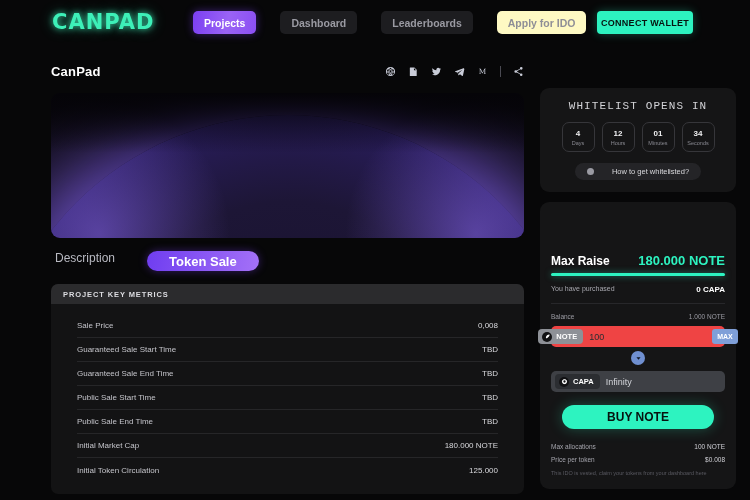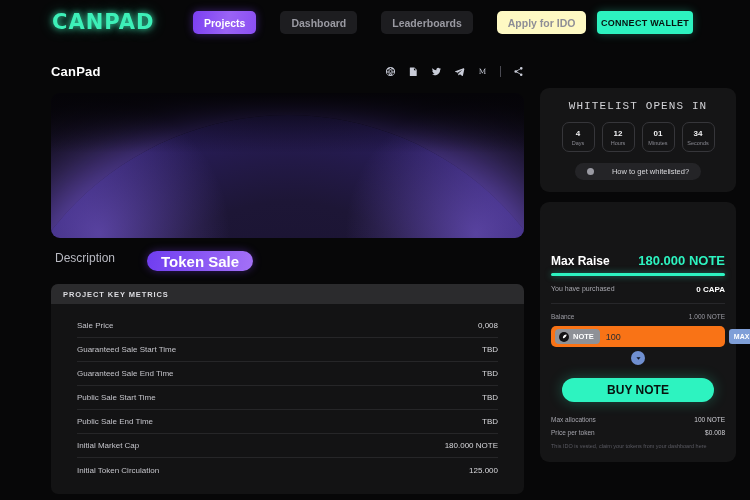--- a/index.html
+++ b/index.html
@@ -77,22 +77,22 @@
   }
   .banner .topfade {
     position:absolute; left:0; top:0; width:100%; height:60px;
     background:linear-gradient(180deg,#050408 0%, rgba(5,4,8,0) 100%);
   }
 
   .tabs { margin-top:13px; display:flex; gap:28px; height:22px; }
   .tab { font-size:12px; color:#b9bac2; cursor:pointer; padding:0 4px; }
   .tab.active {
     background:linear-gradient(100deg,#6f3df0 0%,#a471f7 100%);
-    color:#fff; font-weight:bold; font-size:15px;
-    height:20px; padding:0 14px; border-radius:10px;
+    color:#fff; font-weight:bold; font-size:13px;
+    height:20px; padding:0 22px; border-radius:10px;
     display:flex; align-items:center;
     box-shadow:0 0 9px rgba(120,60,240,.4);
   }
 
   .metrics { margin-top:11px; width:473px; border-radius:7px; overflow:hidden; background:#131314; }
   .metrics-head {
     height:20px; background:#2b2b2d; display:flex; align-items:center;
     padding-left:12px; font-size:7.5px; font-weight:bold;
     letter-spacing:.9px; color:#dcdce0;
   }
@@ -131,21 +131,21 @@
   .sale-val { font-size:13px; font-weight:bold; color:#2df3c0; }
   .bar { margin-top:5px; height:3px; border-radius:2px; background:#2df3c0; box-shadow:0 0 6px rgba(45,243,192,.5); }
   .purch { margin-top:9px; display:flex; justify-content:space-between; font-size:7px; color:#a7a7ae; padding-bottom:9px; border-bottom:1px solid #27272a; }
   .purch b { color:#ffffff; font-size:8px; }
   .bal { margin-top:9px; display:flex; justify-content:space-between; font-size:6.5px; color:#9c9ca4; }
 
   .tokrow {
     margin-top:6px; height:21px; border-radius:5px; display:flex; align-items:center;
     padding:0 4px 0 4px; gap:6px;
   }
-  .tokrow.light { background:#f97316; }
+  .tokrow.light { background:#ef4444;justify-content:center; }
   .tokrow.dark  { background:#3e4045; }
   .tokchip {
     height:15px; padding:0 6px 0 4px; border-radius:4px; display:flex; align-items:center; gap:4px;
     font-size:7.5px; font-weight:bold;
   }
   .tokrow.light .tokchip { background:#8e9197; color:#ffffff; }
   .tokrow.dark  .tokchip { background:#2b2d31; color:#ffffff; }
   .tokdot { width:10px; height:10px; border-radius:50%; background:#121214; display:flex; align-items:center; justify-content:center; }
   .tokdot svg { width:7px; height:7px; fill:#ffffff; display:block; }
   .tokin { flex:1; font-size:9px; border:none; background:transparent; outline:none; }
@@ -332,20 +332,31 @@
     </div>
 
     <div class="swapwrap">
       <span class="swapbtn">
           <svg viewBox="0 0 24 24">
             <path d="M12 16L5 8h14z"></path>
           </svg>
         </span>
     </div>
 
+    <div class="tokrow dark">
+      <span class="tokchip">
+        <span class="tokdot">
+            <svg viewBox="0 0 24 24">
+              <path d="M12 3l2 2 2.8-1 .8 2.8 2.8.8-1 2.8 2 2-2 2 1 2.8-2.8.8-.8 2.8-2.8-1-2 2-2-2-2.8 1-.8-2.8-2.8-.8 1-2.8-2-2 2-2-1-2.8 2.8-.8.8-2.8 2.8 1 2-2zm0 5a4 4 0 100 8 4 4 0 000-8z"></path>
+            </svg>
+          </span>
+        <span>CAPA</span>
+      </span>
+      <input class="tokin" value="Infinity" style="">
+    </div>
 
     <div class="buy">BUY NOTE</div>
 
     <div class="allocs">
       <div class="arow">
         <span>Max allocations</span>
         <span class="av">100 NOTE</span>
       </div>
       <div class="arow">
         <span>Price per token</span>

